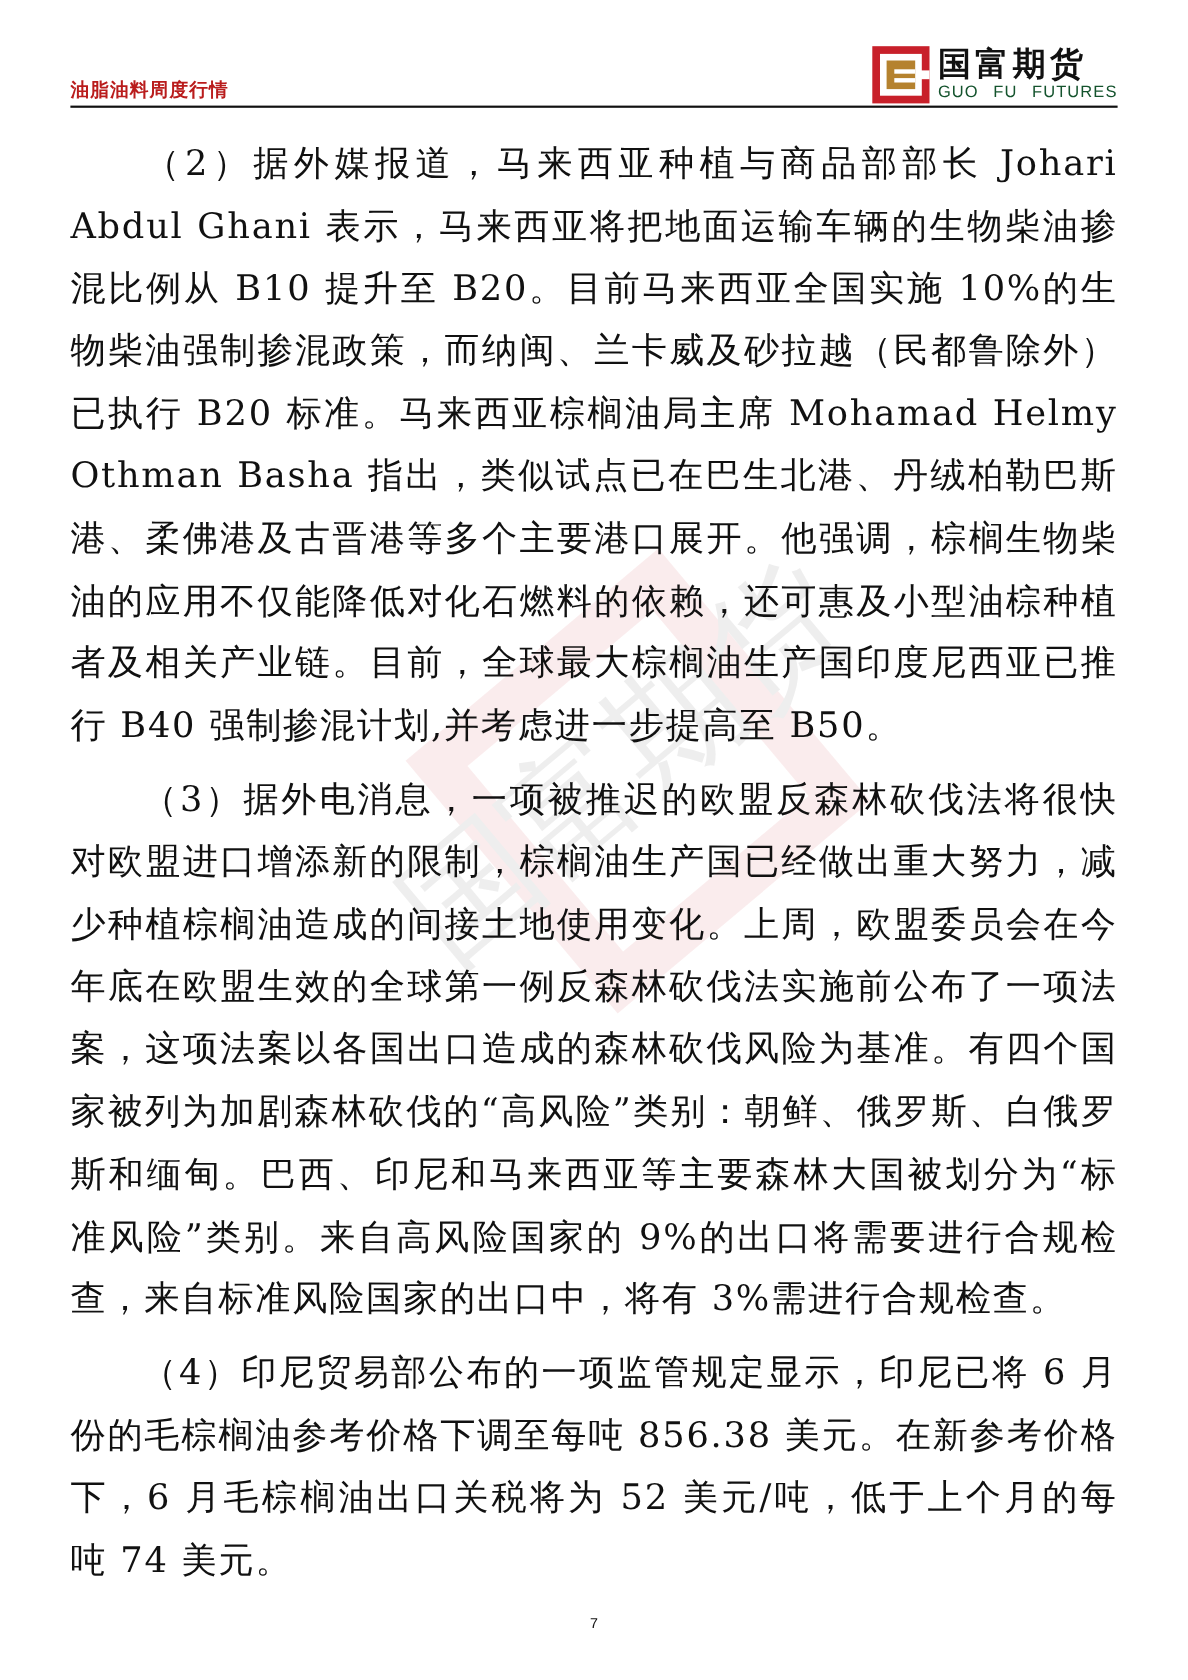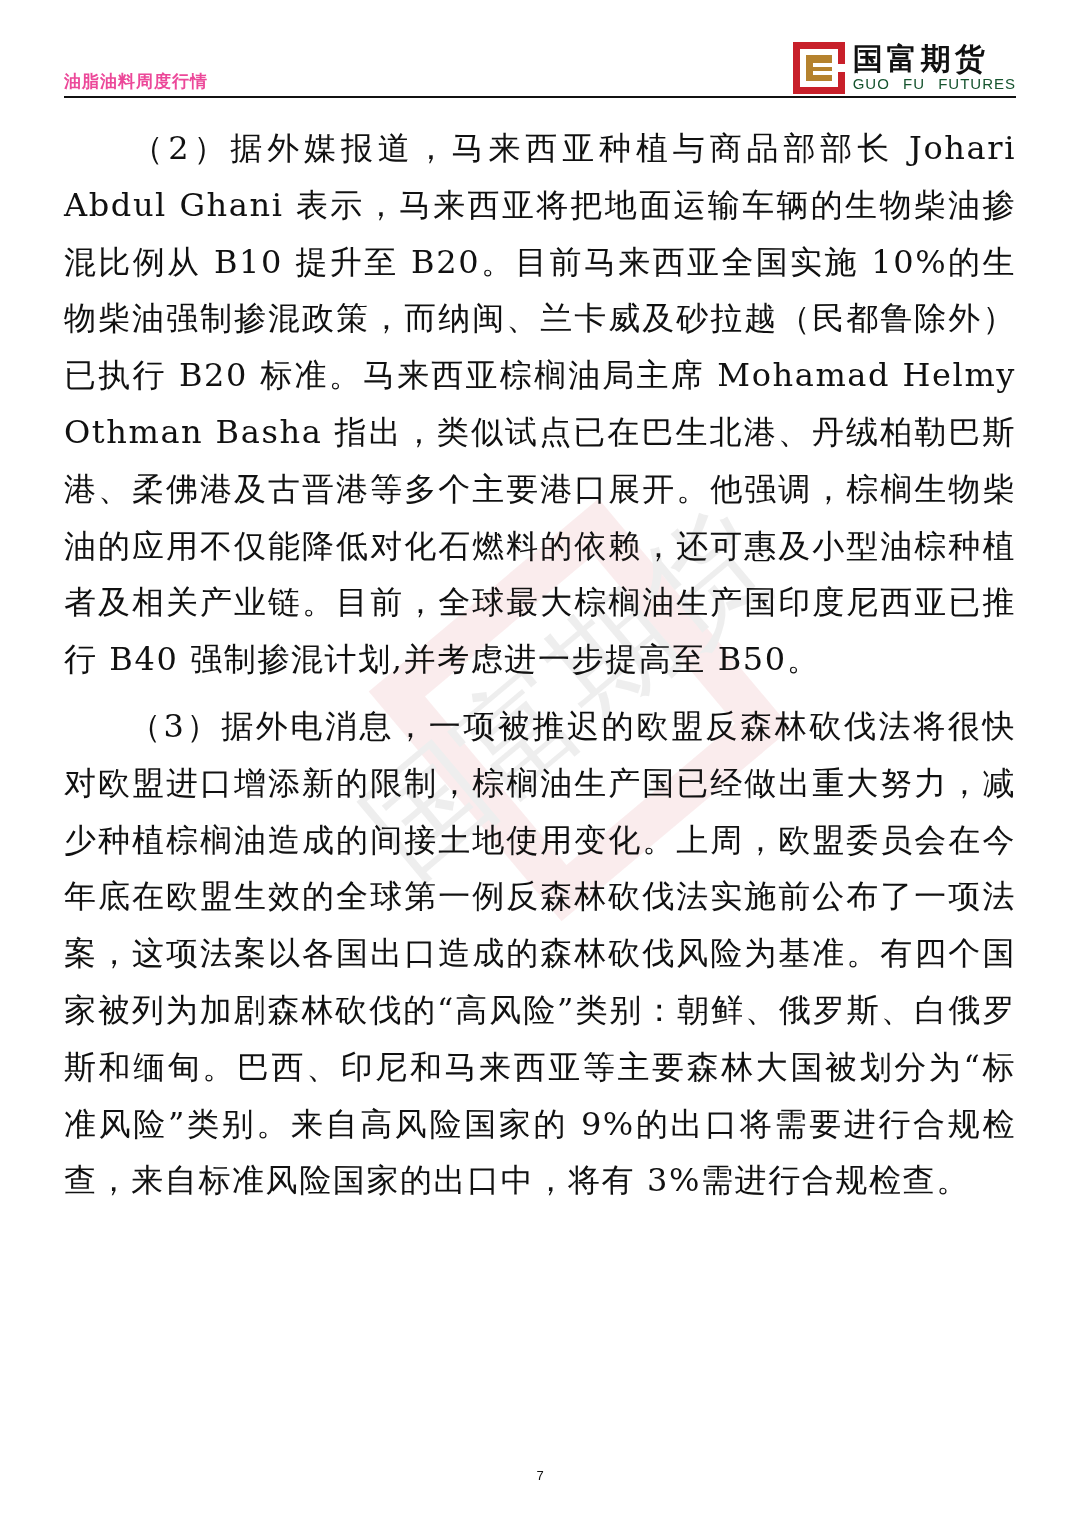--- a/index.html
+++ b/index.html
@@ -1,20 +1,20 @@
 <!DOCTYPE html>
 <html><head>
 <meta charset="utf-8">
 <style>
   html, body { margin: 0; padding: 0; background: #ffffff; }
   body { width: 1080px; height: 1527px; position: relative; overflow: hidden;
          font-family: "DejaVu Serif", "Liberation Serif", serif; color: #111; }
   .header { position: absolute; left: 64px; top: 40px; width: 952px; height: 58px; }
   .header-title { position: absolute; left: 0; top: 30px; font-size: 17px; font-weight: bold;
-                  font-family: "DejaVu Sans", sans-serif; letter-spacing: 1px; color: #ec4899; }
+                  font-family: "DejaVu Sans", sans-serif; letter-spacing: 1px; color: #b91c1c; }
   .header-rule { position: absolute; left: 0; top: 56px; width: 952px; height: 2px; background: #111; }
   .logo { position: absolute; right: 0; top: 0; height: 55px; display: flex; align-items: center; }
   .logo-mark { width: 52px; height: 52px; background: #c8202a; position: relative; margin-right: 8px; }
   .logo-mark .inner { position: absolute; left: 7px; top: 7px; width: 38px; height: 38px; background: #fff; }
   .logo-mark .gold { position: absolute; left: 13px; top: 13px; width: 26px; height: 26px; background: #b5822e; }
   .logo-mark .cut1 { position: absolute; left: 20px; top: 21px; width: 19px; height: 4px; background: #fff; }
   .logo-mark .cut2 { position: absolute; left: 20px; top: 29px; width: 19px; height: 4px; background: #fff; }
   .logo-mark .gap { position: absolute; left: 40px; top: 22px; width: 12px; height: 8px; background: #fff; }
   .logo-text { display: flex; flex-direction: column; }
   .logo-cn { font-family: "DejaVu Sans", sans-serif; font-size: 30px; font-weight: bold; letter-spacing: 4px; line-height: 32px; color: #111; }
@@ -54,15 +54,16 @@
 <svg class="watermark" viewBox="0 0 500 560">
   <g transform="rotate(-40 250 280)" fill="none" stroke="#c8202a" stroke-width="40">
     <rect x="120" y="150" width="260" height="260"></rect>
   </g>
   <text x="250" y="300" font-size="120" fill="#333" text-anchor="middle" transform="rotate(-40 250 280)" font-family="DejaVu Sans, sans-serif">国富期货</text>
 </svg>
 
 <div class="content">
   <p class="para"><span class="indent"></span><span>（2）据外媒报道，马来西亚种植与商品部部长 Johari Abdul Ghani 表示，马来西亚将把地面运输车辆的生物柴油掺混比例从 B10 提升至 B20。目前马来西亚全国实施 10%的生物柴油强制掺混政策，而纳闽、兰卡威及砂拉越（民都鲁除外）已执行 B20 标准。马来西亚棕榈油局主席 Mohamad Helmy Othman Basha 指出，类似试点已在巴生北港、丹绒柏勒巴斯港、柔佛港及古晋港等多个主要港口展开。他强调，棕榈生物柴油的应用不仅能降低对化石燃料的依赖，还可惠及小型油棕种植者及相关产业链。目前，全球最大棕榈油生产国印度尼西亚已推行 B40 强制掺混计划,并考虑进一步提高至 B50。</span></p>
   <p class="para gap"><span class="indent"></span><span>（3）据外电消息，一项被推迟的欧盟反森林砍伐法将很快对欧盟进口增添新的限制，棕榈油生产国已经做出重大努力，减少种植棕榈油造成的间接土地使用变化。上周，欧盟委员会在今年底在欧盟生效的全球第一例反森林砍伐法实施前公布了一项法案，这项法案以各国出口造成的森林砍伐风险为基准。有四个国家被列为加剧森林砍伐的“高风险”类别：朝鲜、俄罗斯、白俄罗斯和缅甸。巴西、印尼和马来西亚等主要森林大国被划分为“标准风险”类别。来自高风险国家的 9%的出口将需要进行合规检查，来自标准风险国家的出口中，将有 3%需进行合规检查。</span></p>
+  <p class="para gap"><span class="indent"></span><span>（4）印尼贸易部公布的一项监管规定显示，印尼已将 6 月份的毛棕榈油参考价格下调至每吨 856.38 美元。在新参考价格下，6 月毛棕榈油出口关税将为 52 美元/吨，低于上个月的每吨 74 美元。</span></p>
 </div>
 
 <div class="page-number">7</div>
 
 </body></html>

